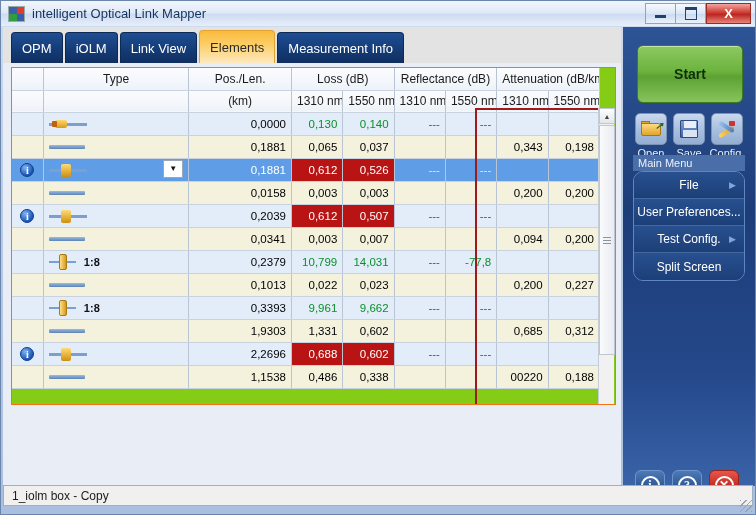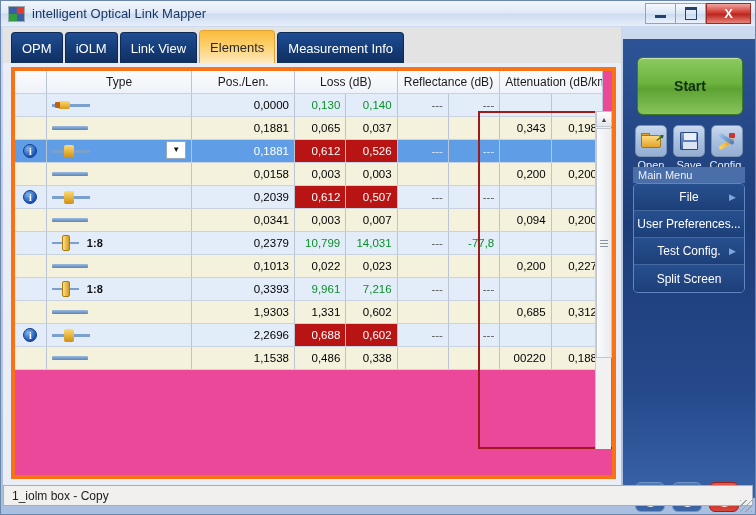--- a/index.html
+++ b/index.html
@@ -68,22 +68,22 @@
     border:1px solid #0d2a56;border-bottom:none;
   }
   .tab.active{
     background:linear-gradient(180deg,#fbbb3c 0%,#fccf6b 45%,#fde9c0 100%);
     color:#2b2b2b;border:1px solid #e0a331;border-bottom:none;height:32px;
   }
   .tabfill{flex:1;}
 
   
   .tablewrap{
-    position:absolute;left:8px;top:40px;width:605px;height:412px;
-    background:#ec4899;border:4px solid #f97316;box-sizing:border-box;
+    position:absolute;left:8px;top:40px;width:605px;height:338px;
+    background:#84cc16;border:1px solid #f97316;box-sizing:border-box;
     overflow:hidden;
   }
   table.grid{border-collapse:collapse;table-layout:fixed;width:588px;font-size:11.5px;color:#000;}
   table.grid th,table.grid td{
     border-right:1px solid #b9c4d4;border-bottom:1px solid #c9d2df;
     padding:0 5px;height:22px;box-sizing:border-box;overflow:hidden;white-space:nowrap;
   }
   thead th{
     background:linear-gradient(180deg,#fbfcfe 0%,#eef2f8 100%);
     font-weight:normal;text-align:center;color:#1b1b1b;
@@ -177,21 +177,20 @@
     border:1px solid #c0c7d2;box-sizing:border-box;
     display:flex;align-items:center;justify-content:center;font-size:7px;color:#555;
   }
   .mscroll .arrow.bot{position:absolute;bottom:0;left:0;}
 
   
   .rightpane{
     position:absolute;left:622px;top:26px;width:132px;height:459px;
     background:linear-gradient(180deg,#2a4f90 0%,#1c3c77 35%,#22478a 70%,#2c5persist 100%);
     background:linear-gradient(180deg,#2d5496 0%,#1d3d78 40%,#24488a 75%,#3a63a8 100%);
-    margin-top:12px;
   }
   .startbtn{
     position:absolute;left:14px;top:18px;width:104px;height:56px;
     background:linear-gradient(180deg,#8dc960 0%,#6cb33f 45%,#5da233 55%,#87c45c 100%);
     border:1px solid #3f7a20;border-radius:6px;
     display:flex;align-items:center;justify-content:center;
     font-size:14px;font-weight:bold;color:#10300a;
     box-shadow:inset 0 1px 0 #c5e5a6;
   }
   .iconrow{position:absolute;left:12px;top:86px;width:110px;display:flex;gap:6px;}
@@ -218,21 +217,21 @@
   .conf .p2{position:absolute;left:1px;top:5px;width:17px;height:4px;border-radius:2px;
     background:linear-gradient(90deg,#9ec2ea,#4c7ab8);transform:rotate(32deg);}
   .conf .p3{position:absolute;left:12px;top:1px;width:6px;height:5px;background:#c33;border-radius:1px;}
 
   .mainmenu-hdr{
     position:absolute;left:10px;top:128px;width:112px;height:16px;
     background:#4a6fa8;color:#e9f0fb;font-size:11px;
     display:flex;align-items:center;padding-left:5px;box-sizing:border-box;
   }
   .menulist{position:absolute;left:10px;top:144px;width:112px;
-    border:1px solid #5f86c0;border-radius:5px;overflow:hidden;box-sizing:border-box;}
+    border:1px solid #5f86c0;border-radius:10px;overflow:hidden;box-sizing:border-box;}
   .mitem{
     height:27px;display:flex;align-items:center;justify-content:center;position:relative;
     color:#fff;font-size:12px;
     background:linear-gradient(180deg,#28508f 0%,#1c3f78 100%);
     border-bottom:1px solid #45699f;box-sizing:border-box;
   }
   .mitem:last-child{border-bottom:none;}
   .mitem .caret{position:absolute;right:8px;color:#7fa7dd;font-size:9px;}
 
   .botrow{position:absolute;left:12px;top:443px;width:110px;display:flex;gap:7px;}
@@ -297,20 +296,31 @@
       <table class="grid">
         <thead>
           <tr>
             <th class="c-ico"></th>
             <th class="c-type">Type</th>
             <th class="c-pos">Pos./Len.</th>
             <th class="c-l13" colspan="2">Loss (dB)</th>
             <th class="c-r13" colspan="2">Reflectance (dB)</th>
             <th class="c-a13" colspan="2">Attenuation (dB/km)</th>
           </tr>
+          <tr>
+            <th class="c-ico"></th>
+            <th class="c-type"></th>
+            <th class="c-pos">(km)</th>
+            <th class="c-l13">1310 nm</th>
+            <th class="c-l15">1550 nm</th>
+            <th class="c-r13">1310 nm</th>
+            <th class="c-r15">1550 nm</th>
+            <th class="c-a13">1310 nm</th>
+            <th class="c-a15">1550 nm</th>
+          </tr>
         </thead>
         <tbody id="tbody">
             <tr class="blue">
               <td class="c-ico" style="text-align: center;"></td>
               <td class="c-type"><span class="ticon">
                   <span class="icon-conn">
                     <i class="bar"></i>
                     <i class="dot"></i>
                     <i class="tip"></i>
                   </span>
@@ -438,21 +448,21 @@
               <td class="c-type"><span class="ticon">
                   <span class="icon-splitter">
                     <i class="lin" style="top:9px"></i>
                     <i class="body"></i>
                     <i class="lout" style="top:9px"></i>
                   </span>
                   <span class="splitlbl">1:8</span>
                 </span></td>
               <td class="c-pos num">0,3393</td>
               <td class="c-l13 num good">9,961</td>
-              <td class="c-l15 num good">7,216</td>
+              <td class="c-l15 num good">9,662</td>
               <td class="c-r13 dash">---</td>
               <td class="c-r15 dash">---</td>
               <td class="c-a13 num"></td>
               <td class="c-a15 num"></td>
             </tr>
             <tr class="beige">
               <td class="c-ico" style="text-align: center;"></td>
               <td class="c-type"><span class="ticon">
                   <span class="icon-fiber">
                     <i class="bar"></i>

